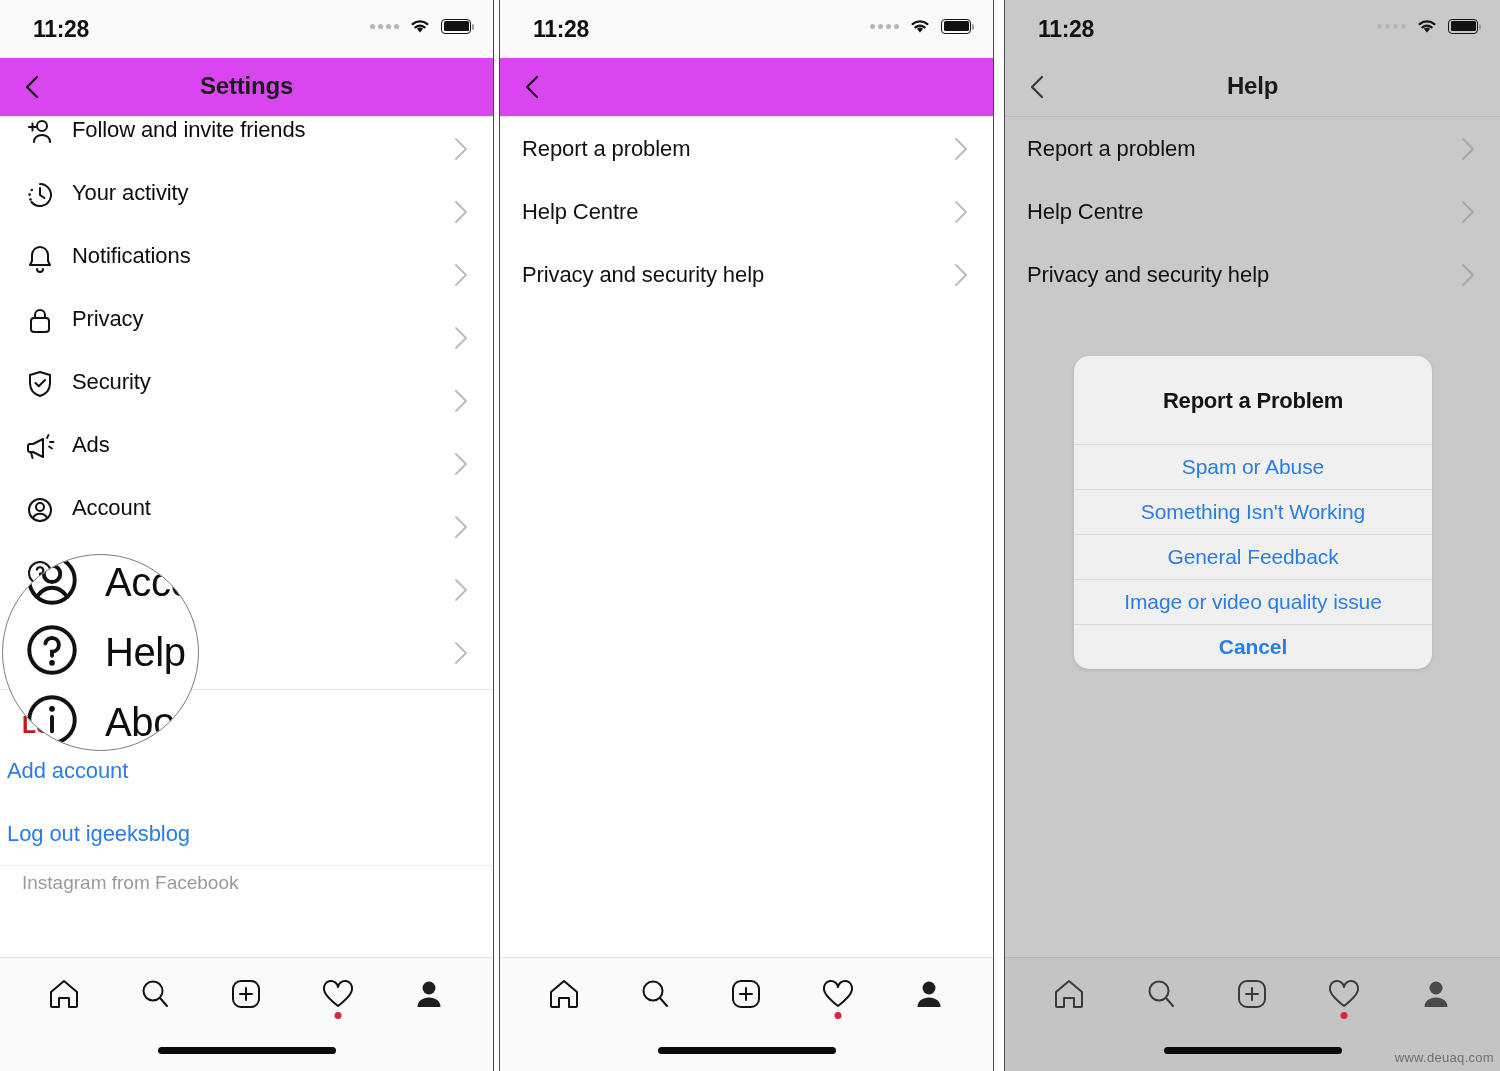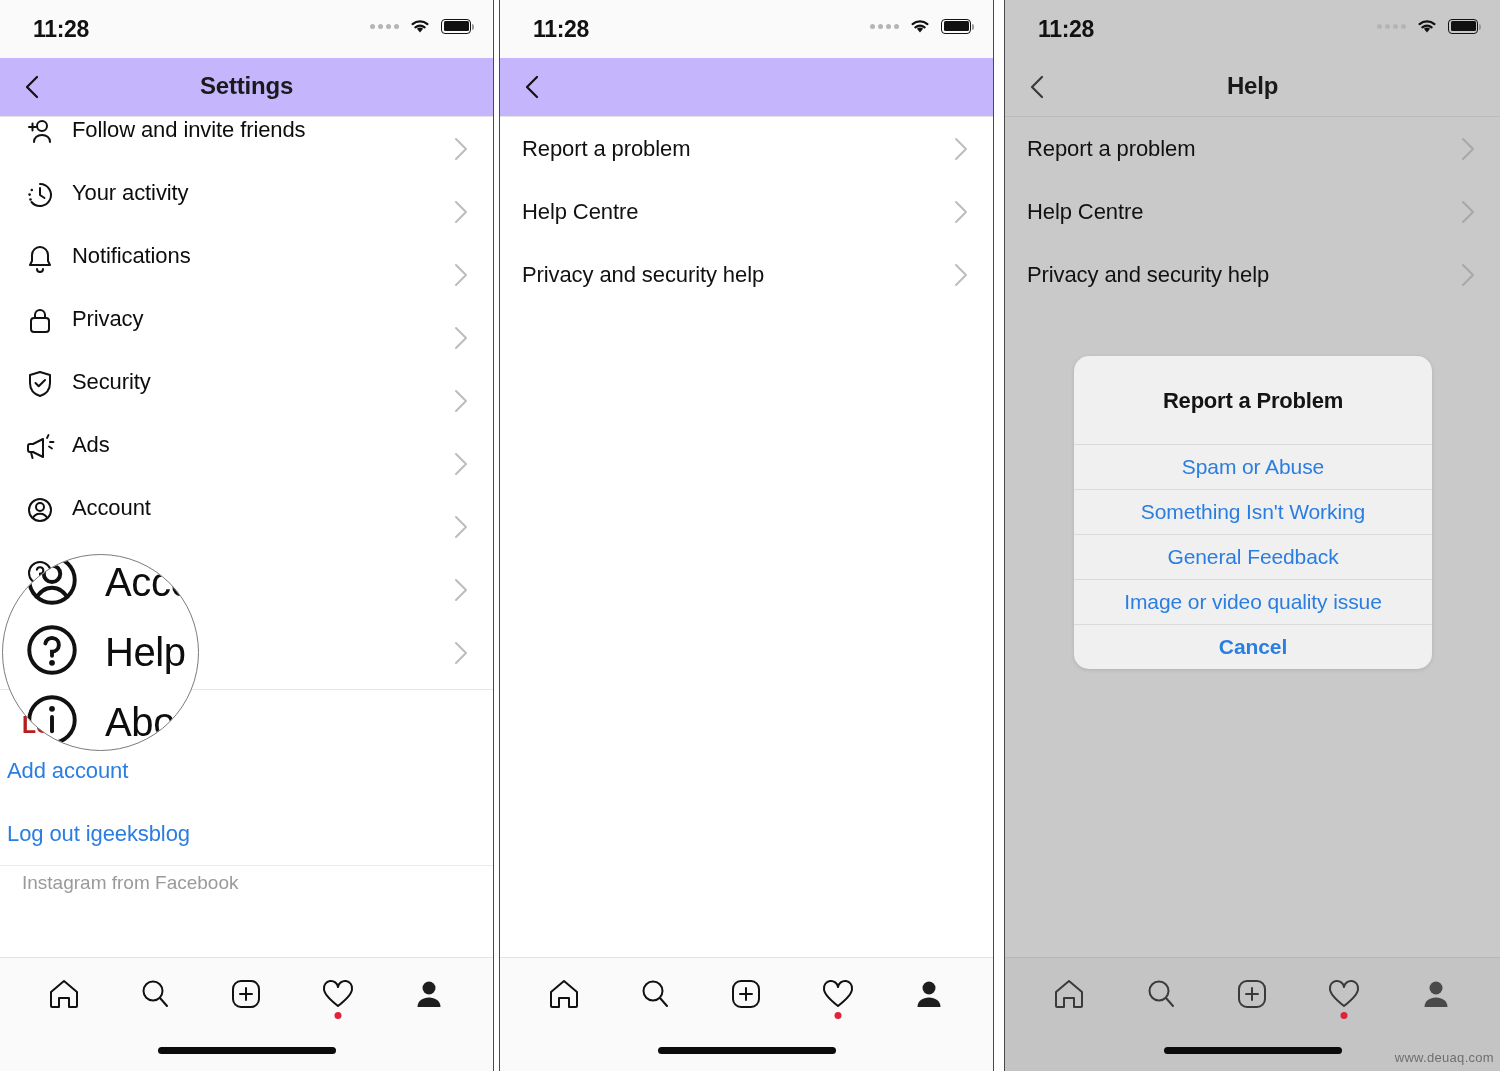--- a/index.html
+++ b/index.html
@@ -91,21 +91,21 @@
     width: 2px; height: 6px;
     border-radius: 0 2px 2px 0;
     background: #9a9a9a;
   }
   .batt i { display: block; width: 100%; height: 100%; background: #111; border-radius: 1.5px; }
 
   
   .navbar {
     position: relative;
     height: 58px;
-    background: #c4b5fd;
+    background: #d946ef;
     border-bottom: 1px solid #e2e2e2;
   }
   .panel.p3 .navbar { background: #c9c9c9; border-bottom-color: #bcbcbc; }
   .nav-back {
     position: absolute;
     left: 18px;
     top: 14px;
     width: 30px; height: 30px;
   }
   .nav-back svg { display: block; }

